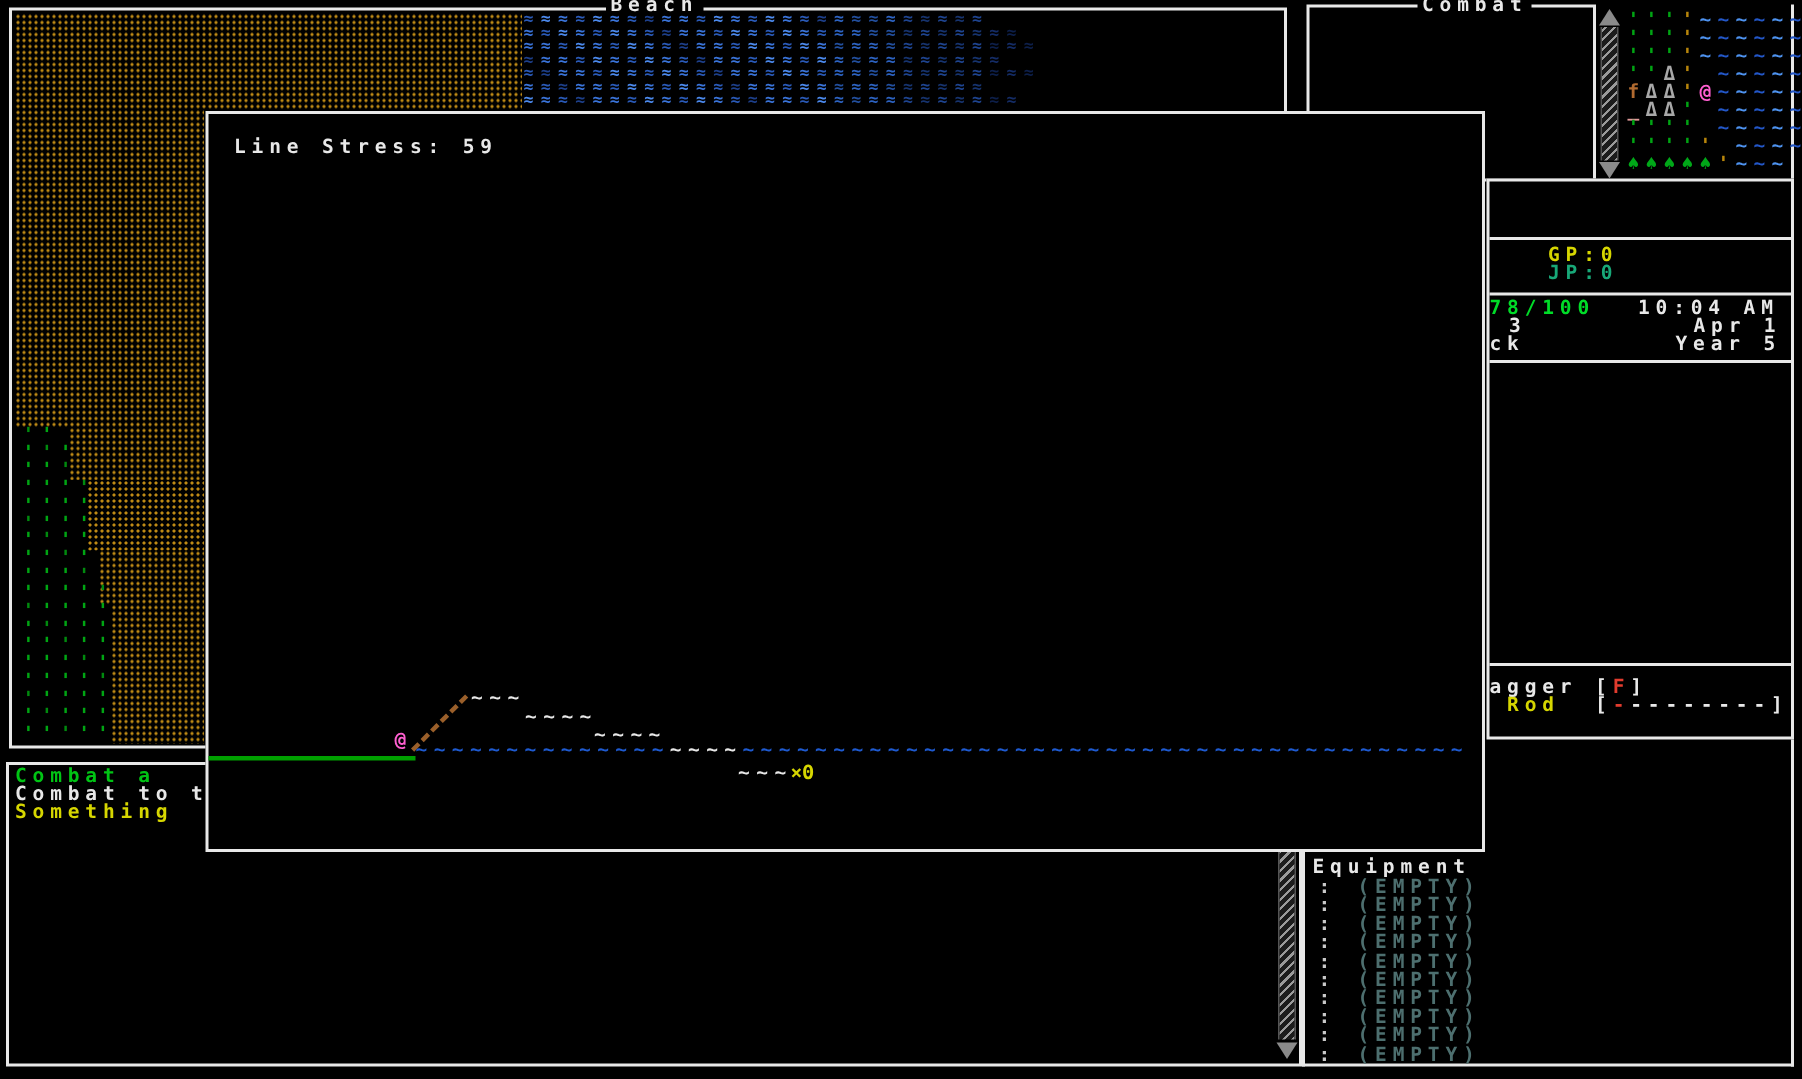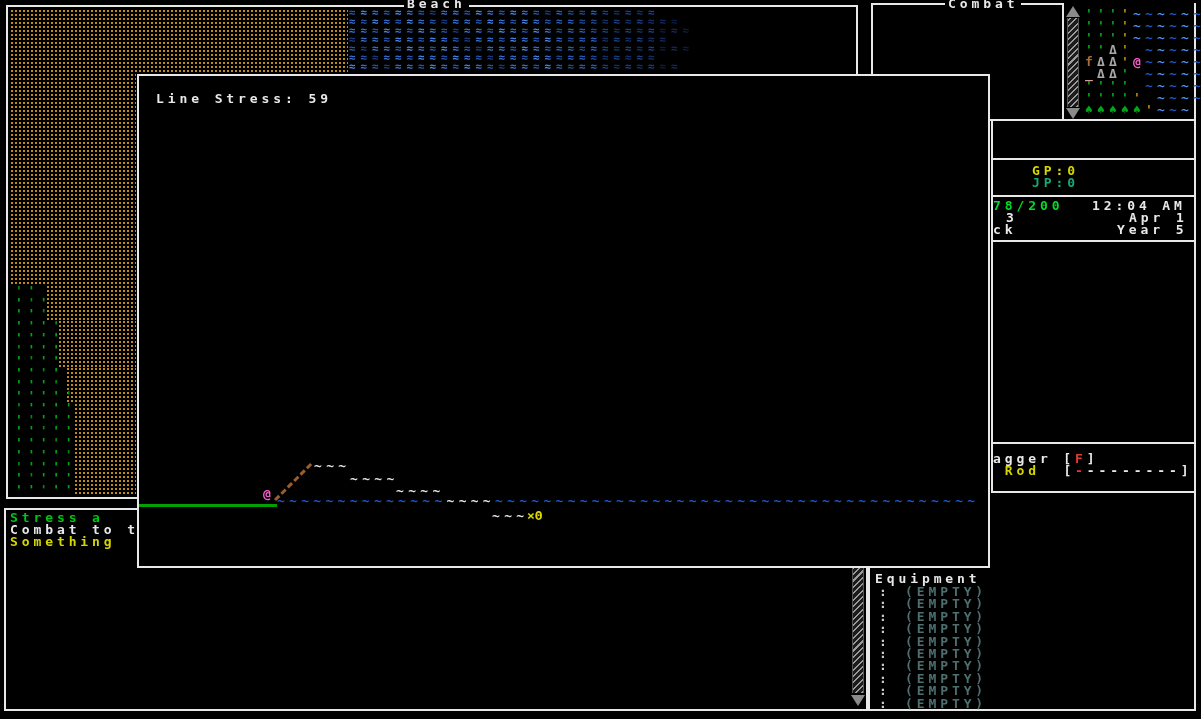--- a/index.html
+++ b/index.html
@@ -48,22 +48,22 @@
   <div class="edge" style="left:1194px;top:3px;width:2px;height:708px;"></div>
 
   <div class="win" style="left:991px;top:119px;width:205px;height:374px;"></div>
   <div class="sep" style="left:993px;top:158px;width:201px;"></div>
   <div class="sep" style="left:993px;top:195px;width:201px;"></div>
   <div class="sep" style="left:993px;top:240px;width:201px;"></div>
   <div class="sep" style="left:993px;top:442px;width:201px;"></div>
 
   <div class="t" style="left:1032px;top:164px;color:#d6d600;">GP:0</div>
   <div class="t" style="left:1032px;top:176px;color:#18a878;">JP:0</div>
-  <div class="t" style="left:993px;top:199px;color:#00dc28;">78/200</div>
-  <div class="t" style="left:1092px;top:199px;color:#e8e8e8;">12:04 AM</div>
+  <div class="t" style="left:993px;top:199px;color:#00dc28;">78/100</div>
+  <div class="t" style="left:1092px;top:199px;color:#e8e8e8;">10:04 AM</div>
   <div class="t" style="left:1006px;top:211px;color:#e8e8e8;">3</div>
   <div class="t" style="left:1129px;top:211px;color:#e8e8e8;">Apr 1</div>
   <div class="t" style="left:993px;top:223px;color:#e8e8e8;">ck</div>
   <div class="t" style="left:1117px;top:223px;color:#e8e8e8;">Year 5</div>
 
   <div class="t" style="left:993px;top:452px;color:#e8e8e8;"><span>agger [</span><span style="color:#e23c2e;">F</span><span>]</span></div>
   <div class="t" style="left:993px;top:464px;color:#e8e8e8;"><span style="color:#d6d600;"> Rod  </span><span>[</span><span style="color:#e23c2e;">-</span><span>--------</span><span>]</span></div>
 
   <div class="win" style="left:4px;top:508px;width:864px;height:203px;"></div>
   <div id="messages"></div>
@@ -134,21 +134,21 @@
     <div class="t" style="position: absolute; z-index: 2; left: 879px; top: 647px; color: rgb(201, 201, 201);">:</div>
     <div class="t" style="position: absolute; z-index: 2; left: 905px; top: 647px; color: rgb(77, 111, 111);">(EMPTY)</div>
     <div class="t" style="position: absolute; z-index: 2; left: 879px; top: 659px; color: rgb(201, 201, 201);">:</div>
     <div class="t" style="position: absolute; z-index: 2; left: 905px; top: 659px; color: rgb(77, 111, 111);">(EMPTY)</div>
     <div class="t" style="position: absolute; z-index: 2; left: 879px; top: 672px; color: rgb(201, 201, 201);">:</div>
     <div class="t" style="position: absolute; z-index: 2; left: 905px; top: 672px; color: rgb(77, 111, 111);">(EMPTY)</div>
     <div class="t" style="position: absolute; z-index: 2; left: 879px; top: 684px; color: rgb(201, 201, 201);">:</div>
     <div class="t" style="position: absolute; z-index: 2; left: 905px; top: 684px; color: rgb(77, 111, 111);">(EMPTY)</div>
     <div class="t" style="position: absolute; z-index: 2; left: 879px; top: 697px; color: rgb(201, 201, 201);">:</div>
     <div class="t" style="position: absolute; z-index: 2; left: 905px; top: 697px; color: rgb(77, 111, 111);">(EMPTY)</div>
-    <div class="t" style="position: absolute; z-index: 2; left: 10px; top: 511px; color: rgb(0, 196, 20);">Stress a</div>
+    <div class="t" style="position: absolute; z-index: 2; left: 10px; top: 511px; color: rgb(0, 196, 20);">Combat a</div>
     <div class="t" style="position: absolute; z-index: 2; left: 10px; top: 523px; color: rgb(232, 232, 232);">Combat to t</div>
     <div class="t" style="position: absolute; z-index: 2; left: 10px; top: 535px; color: rgb(214, 214, 0);">Something</div>
     <div style="position: absolute; z-index: 11; left: 139px; top: 504px; width: 138px; height: 3px; background: rgb(0, 160, 0);"></div>
     <div class="t" style="position: absolute; z-index: 11; left: 263px; top: 487px; color: rgb(255, 95, 208);">@</div>
     <div style="position: absolute; z-index: 11; left: 274px; top: 499px; width: 51px; border-top: 3px dashed rgb(154, 95, 42); transform: rotate(-45deg); transform-origin: 0px 0px;"></div>
     <div class="t" style="position: absolute; z-index: 11; left: 314px; top: 459px; color: rgb(232, 232, 232); letter-spacing: 4.3px;">~~~</div>
     <div class="t" style="position: absolute; z-index: 11; left: 350px; top: 472px; color: rgb(232, 232, 232); letter-spacing: 4.3px;">~~~~</div>
     <div class="t" style="position: absolute; z-index: 11; left: 396px; top: 484px; color: rgb(232, 232, 232); letter-spacing: 4.3px;">~~~~</div>
     <div class="row m13" style="position: absolute; z-index: 11; left: 277px; top: 495px; letter-spacing: 4.27px;"><span style="color:#1e5ad0">~</span><span style="color:#1e5ad0">~</span><span style="color:#1e5ad0">~</span><span style="color:#1e5ad0">~</span><span style="color:#1e5ad0">~</span><span style="color:#1e5ad0">~</span><span style="color:#1e5ad0">~</span><span style="color:#1e5ad0">~</span><span style="color:#1e5ad0">~</span><span style="color:#1e5ad0">~</span><span style="color:#1e5ad0">~</span><span style="color:#1e5ad0">~</span><span style="color:#1e5ad0">~</span><span style="color:#1e5ad0">~</span><span style="color:#e8e8e8">~</span><span style="color:#e8e8e8">~</span><span style="color:#e8e8e8">~</span><span style="color:#e8e8e8">~</span><span style="color:#1e5ad0">~</span><span style="color:#1e5ad0">~</span><span style="color:#1e5ad0">~</span><span style="color:#1e5ad0">~</span><span style="color:#1e5ad0">~</span><span style="color:#1e5ad0">~</span><span style="color:#1e5ad0">~</span><span style="color:#1e5ad0">~</span><span style="color:#1e5ad0">~</span><span style="color:#1e5ad0">~</span><span style="color:#1e5ad0">~</span><span style="color:#1e5ad0">~</span><span style="color:#1e5ad0">~</span><span style="color:#1e5ad0">~</span><span style="color:#1e5ad0">~</span><span style="color:#1e5ad0">~</span><span style="color:#1e5ad0">~</span><span style="color:#1e5ad0">~</span><span style="color:#1e5ad0">~</span><span style="color:#1e5ad0">~</span><span style="color:#1e5ad0">~</span><span style="color:#1e5ad0">~</span><span style="color:#1e5ad0">~</span><span style="color:#1e5ad0">~</span><span style="color:#1e5ad0">~</span><span style="color:#1e5ad0">~</span><span style="color:#1e5ad0">~</span><span style="color:#1e5ad0">~</span><span style="color:#1e5ad0">~</span><span style="color:#1e5ad0">~</span><span style="color:#1e5ad0">~</span><span style="color:#1e5ad0">~</span><span style="color:#1e5ad0">~</span><span style="color:#1e5ad0">~</span><span style="color:#1e5ad0">~</span><span style="color:#1e5ad0">~</span><span style="color:#1e5ad0">~</span><span style="color:#1e5ad0">~</span><span style="color:#1e5ad0">~</span><span style="color:#1e5ad0">~</span></div>
     <div class="t" style="position: absolute; z-index: 11; left: 492px; top: 509px; color: rgb(232, 232, 232); letter-spacing: 4.3px;">~~~</div>

